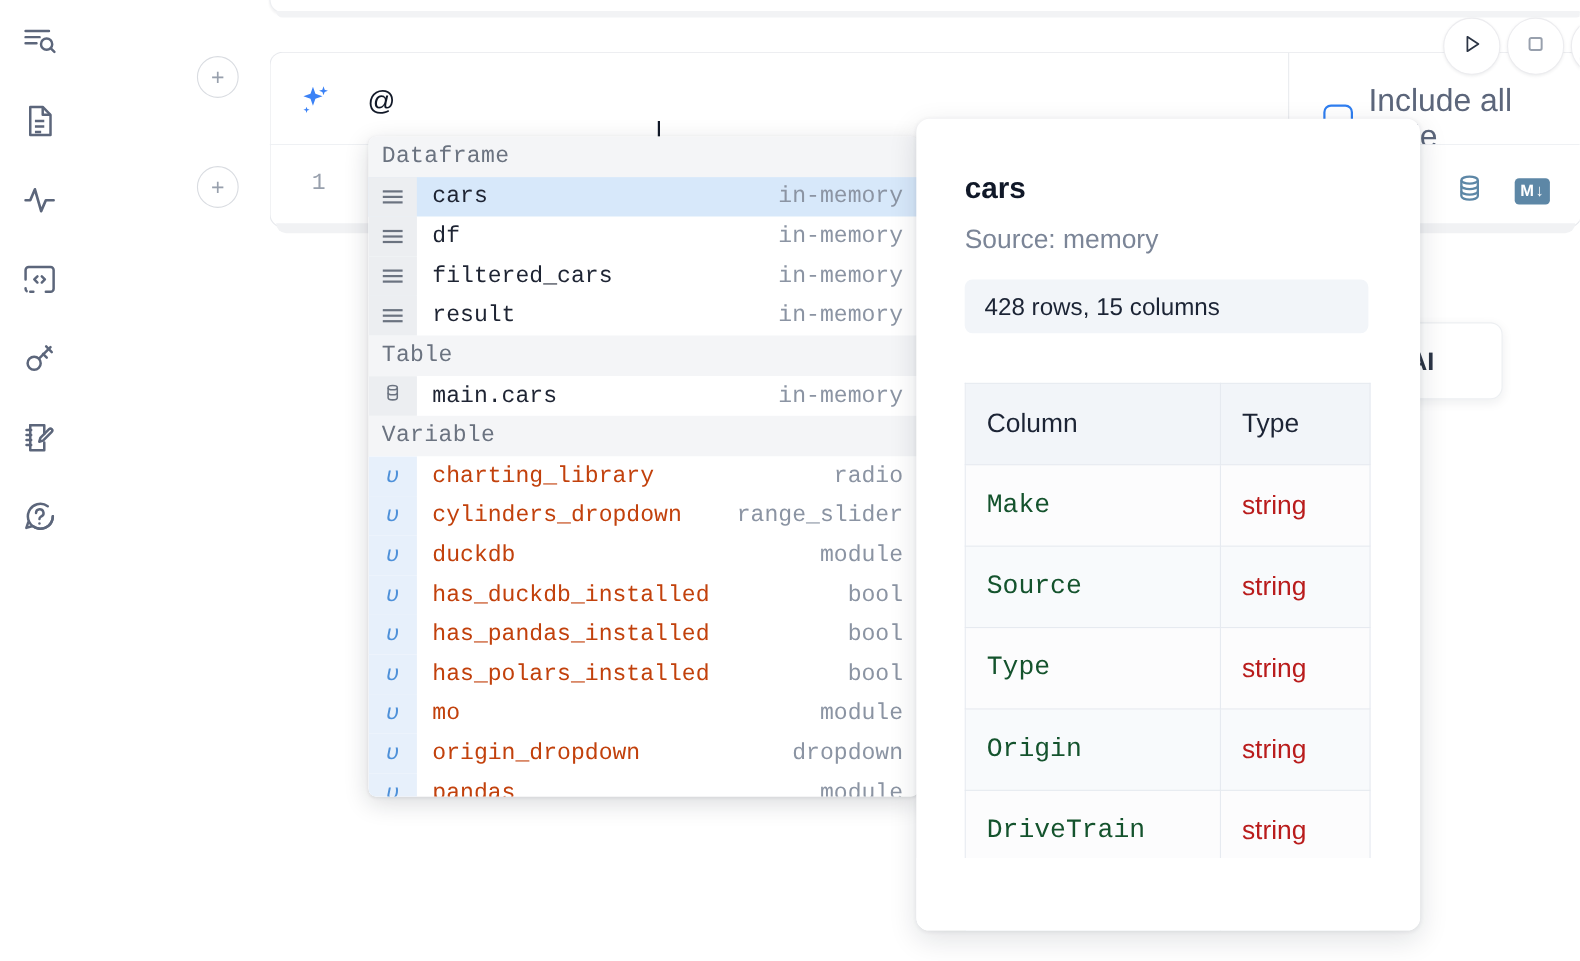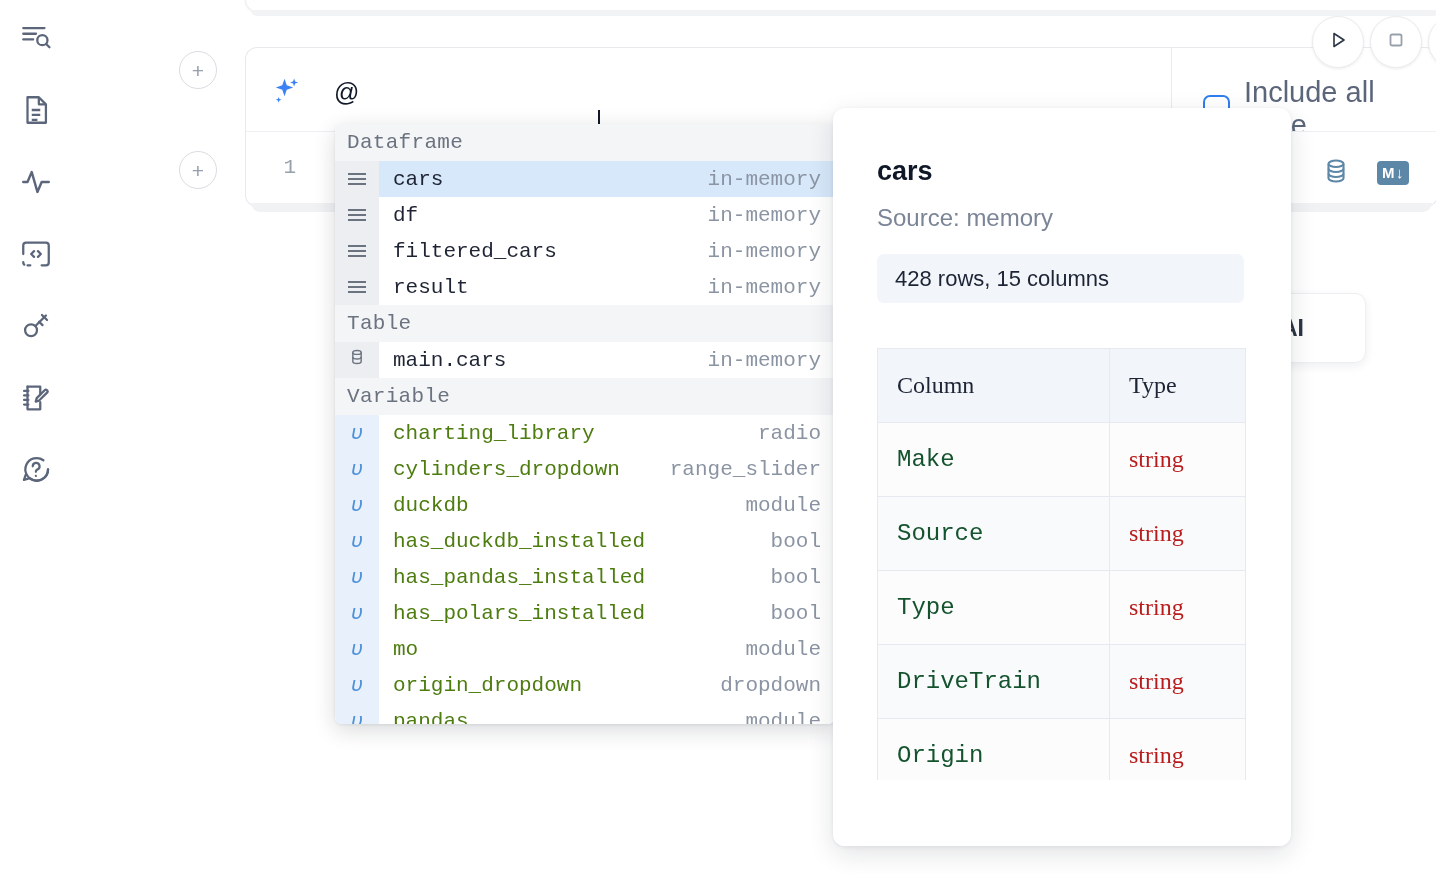--- a/index.html
+++ b/index.html
@@ -141,21 +141,21 @@
     width: 44px; height: 36px; flex: 0 0 44px;
     display: flex; align-items: center; justify-content: center;
     background: #eceef1; color: #6b7380;
   }
   .ac-item.selected .ico-cell { background: #eceef1; }
   .ac-item.var .ico-cell { background: #e7f0fb; color: #4d90d9; font-style: italic; font-size: 20px; }
   .ac-name { padding-left: 14px; flex: 1 1 auto; white-space: nowrap; }
   .ac-type {
     color: #8b94a3; padding-right: 14px; white-space: nowrap; overflow: hidden;
   }
-  .ac-item.var .ac-name { color: #4d7c0f; }
+  .ac-item.var .ac-name { color: #c2410c; }
   .hamb { display: flex; flex-direction: column; gap: 3px; }
   .hamb i { display: block; width: 18px; height: 2px; background: #6b7380; }
 
   
   .detail {
     position: absolute; left: 833px; top: 108px; width: 458px; height: 738px;
     background: #ffffff; border-radius: 12px;
     box-shadow: 0 8px 26px rgba(16,24,40,.12), 0 1px 4px rgba(16,24,40,.07);
     overflow: hidden;
   }
@@ -172,21 +172,20 @@
     display: flex; align-items: center; padding-left: 18px;
     font-size: 22px; color: #1c2435;
   }
   .detail-table {
     position: absolute; left: 44px; top: 240px; width: 368px;
     border-collapse: collapse; table-layout: fixed;
   }
   .detail-table th, .detail-table td {
     border: 1px solid #e6eaf0; height: 74px; padding: 0 0 0 19px; text-align: left;
     vertical-align: middle;
-    font-family: Liberation Serif, serif;
   }
   .detail-table th {
     background: #f2f5f9; font-weight: 400; font-size: 24px; color: #1c2435;
   }
   .detail-table td.col {
     font-family: "Liberation Mono", monospace; font-size: 24px; color: #14532d;
     background: #fcfcfd;
   }
   .detail-table td.typ { font-size: 24px; color: #b91c1c; background: #fcfcfd; }
   .detail-table tr:nth-child(even) td { background: #f8fafc; }
@@ -461,25 +460,25 @@
           </tr>
           <tr>
             <td class="col">Source</td>
             <td class="typ">string</td>
           </tr>
           <tr>
             <td class="col">Type</td>
             <td class="typ">string</td>
           </tr>
           <tr>
+            <td class="col">Origin</td>
+            <td class="typ">string</td>
+          </tr>
+          <tr>
             <td class="col">DriveTrain</td>
-            <td class="typ">string</td>
-          </tr>
-          <tr>
-            <td class="col">Origin</td>
             <td class="typ">string</td>
           </tr>
           <tr>
             <td class="col">MSRP</td>
             <td class="typ">string</td>
           </tr>
         </tbody>
     </table>
     <div class="detail-fade"></div>
   </div>

